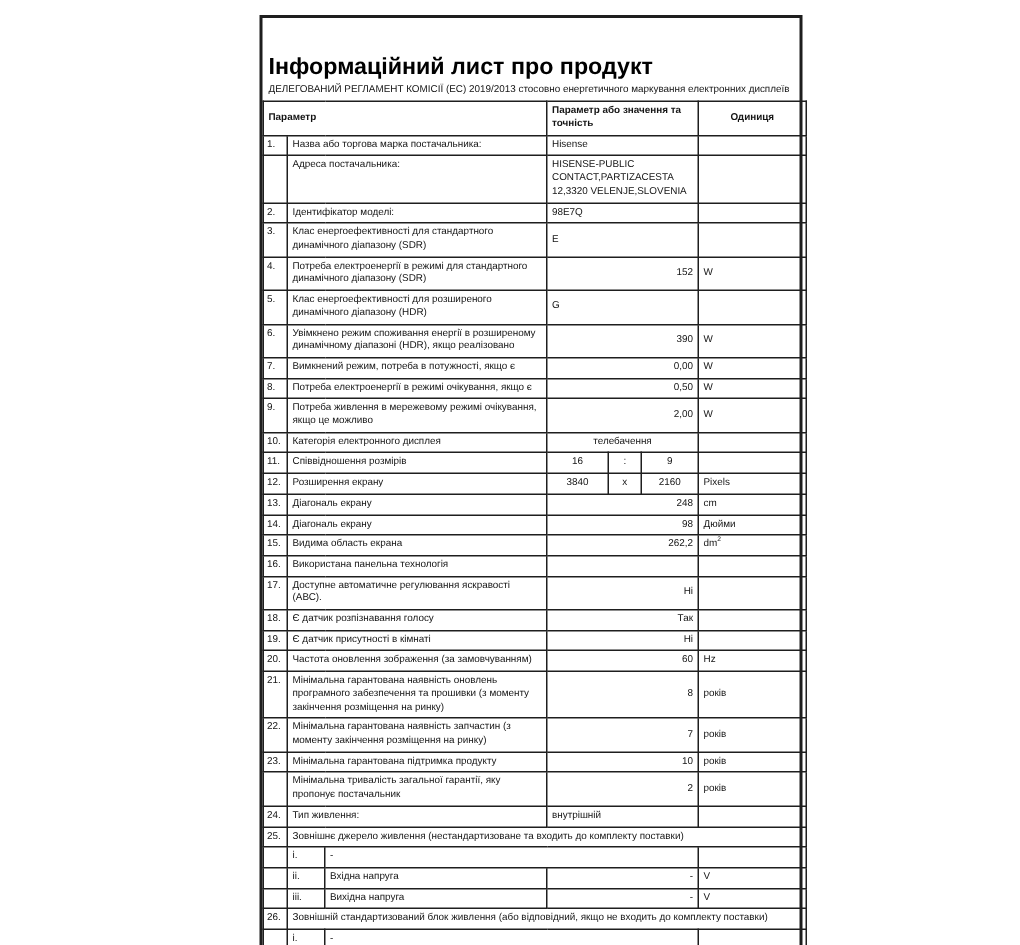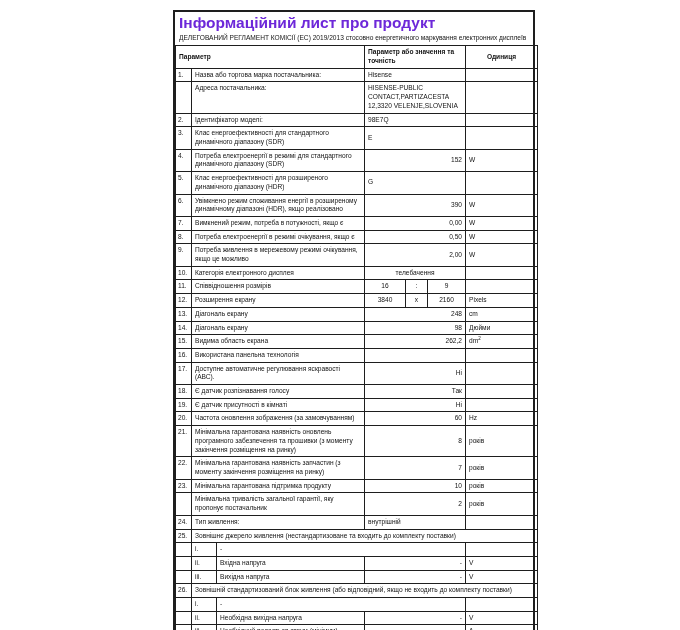--- a/index.html
+++ b/index.html
@@ -32,21 +32,21 @@
   .right{text-align:right;}
   .center{text-align:center;}
   .left{text-align:left;}
   sup{font-size:4.5px;line-height:0;}
 </style>
 </head>
 <body>
 
 <div class="sheet">
   <div class="title-block">
-    <h1 style="color: #6d28d9;">Інформаційний лист про продукт</h1>
+    <h1 style="color: #000000; margin-top: 22px;">Інформаційний лист про продукт</h1>
     <p class="subtitle">ДЕЛЕГОВАНИЙ РЕГЛАМЕНТ КОМІСІЇ (ЕС) 2019/2013 стосовно енергетичного маркування електронних дисплеїв</p>
   </div>
   <table>
     <colgroup>
       <col style="width:16px">
         <col style="width:25px">
         <col style="width:148px">
       <col style="width:41px">
         <col style="width:22px">
         <col style="width:38px">

